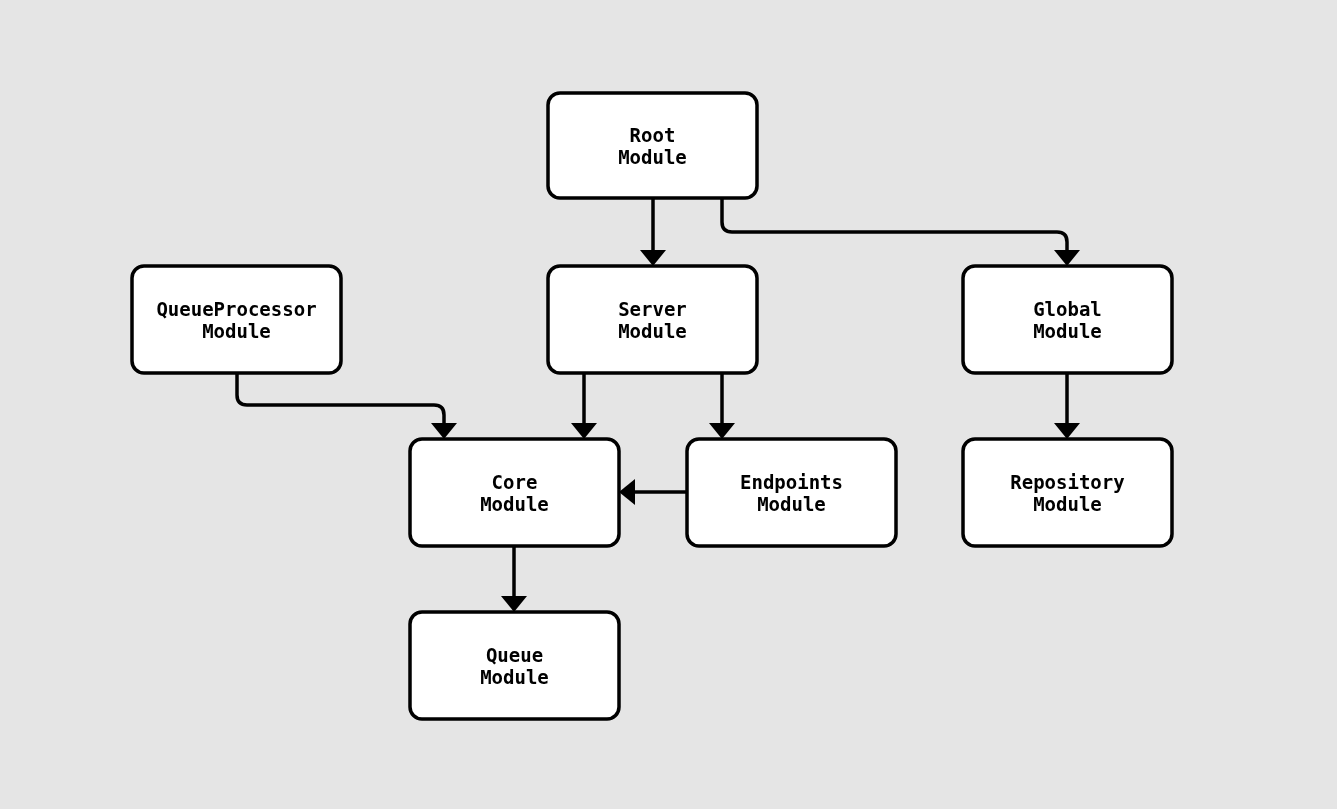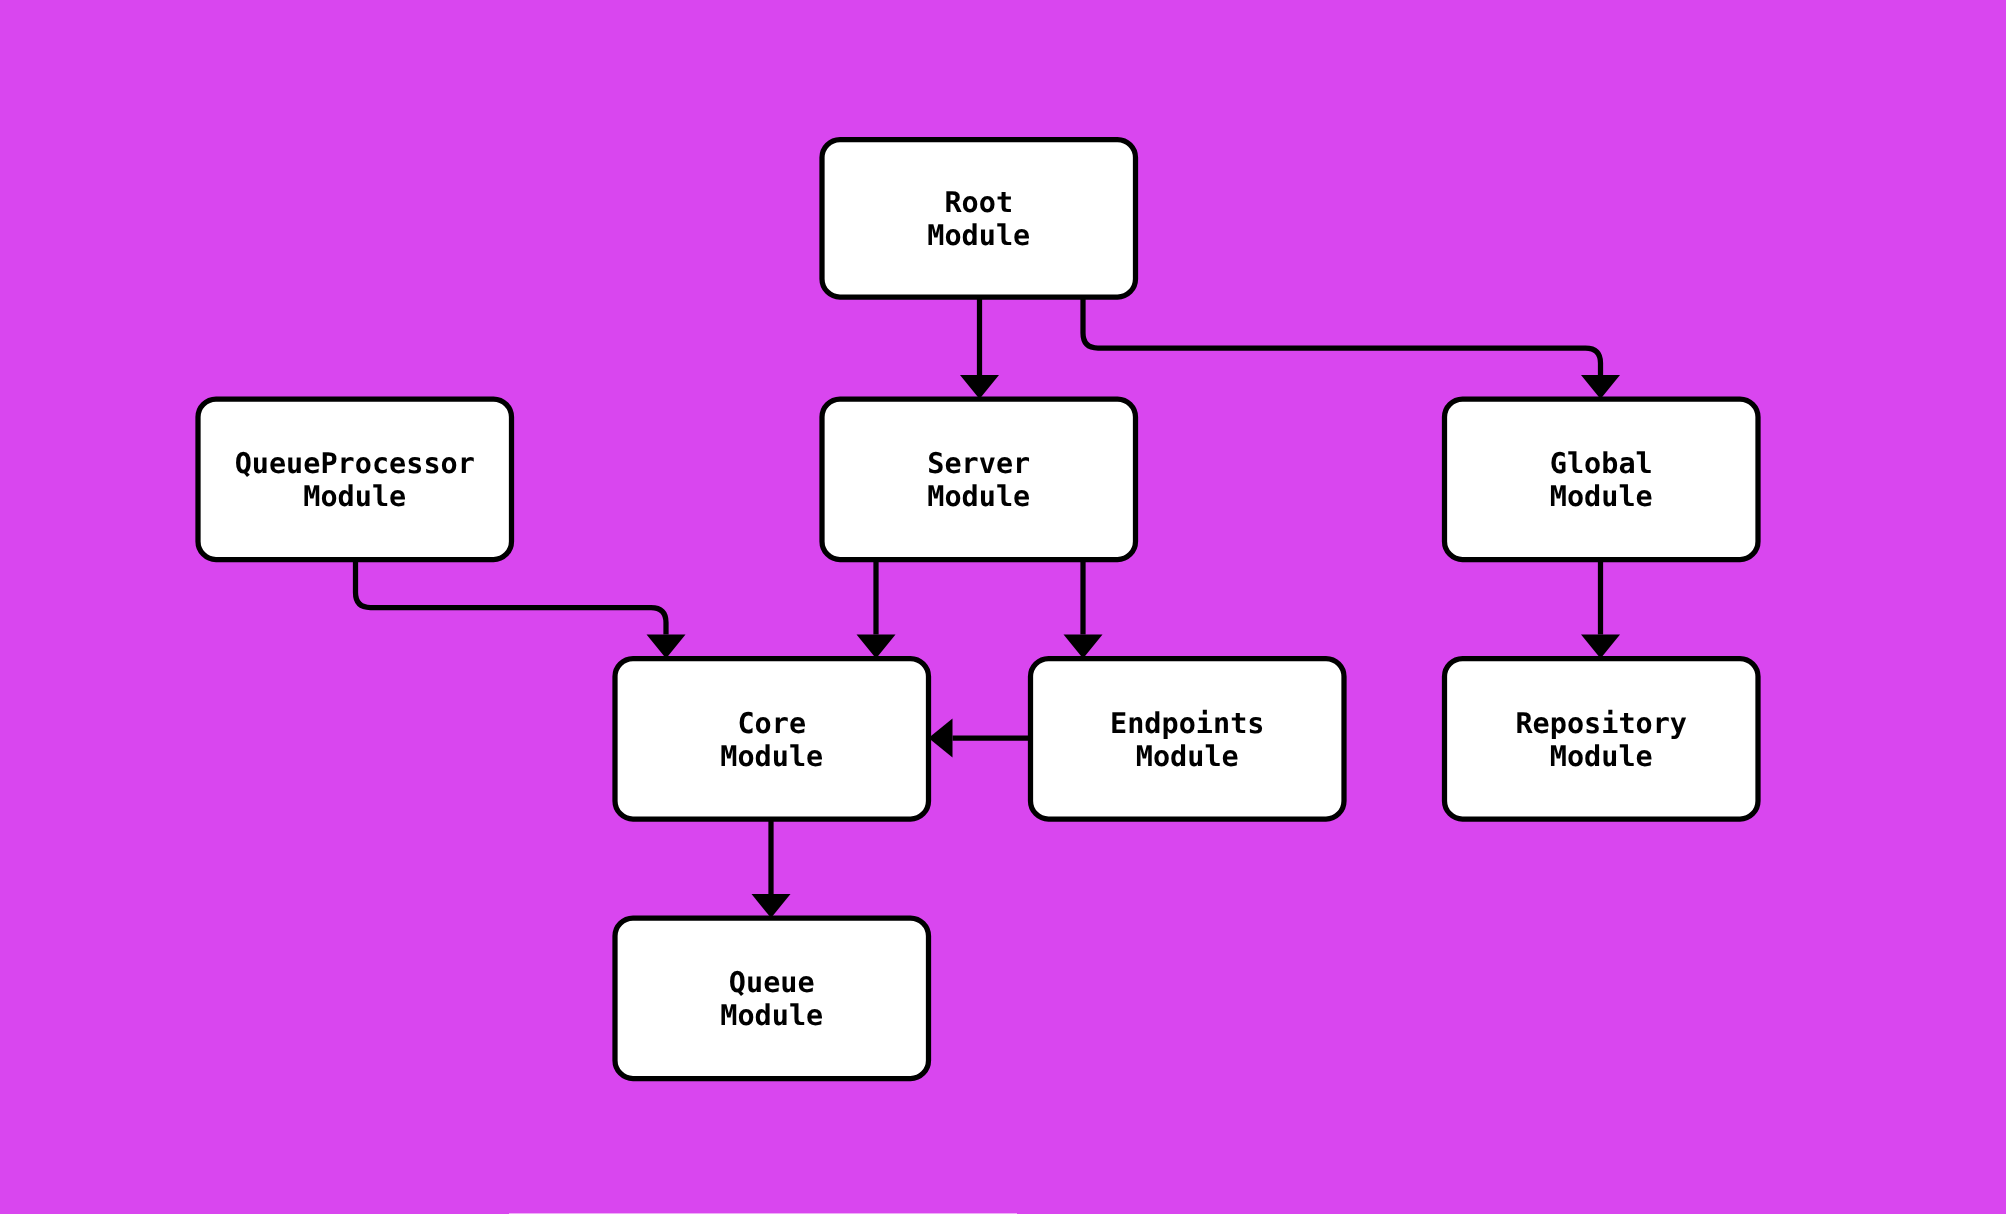--- a/index.html
+++ b/index.html
@@ -8,21 +8,21 @@
     background: #ffffff;
     width: 1337px;
     height: 809px;
     overflow: hidden;
     font-family: "DejaVu Sans Mono", monospace;
   }
   #stage {
     position: relative;
     width: 1337px;
     height: 809px;
-    background: #d946ef;
+    background: #e5e5e5;
   }
   svg { display: block; }
   .node-rect {
     stroke-linejoin: round;
   }
   .node-label {
     font-family: "DejaVu Sans Mono", monospace;
     font-weight: bold;
     font-size: 19px;
     text-anchor: middle;

